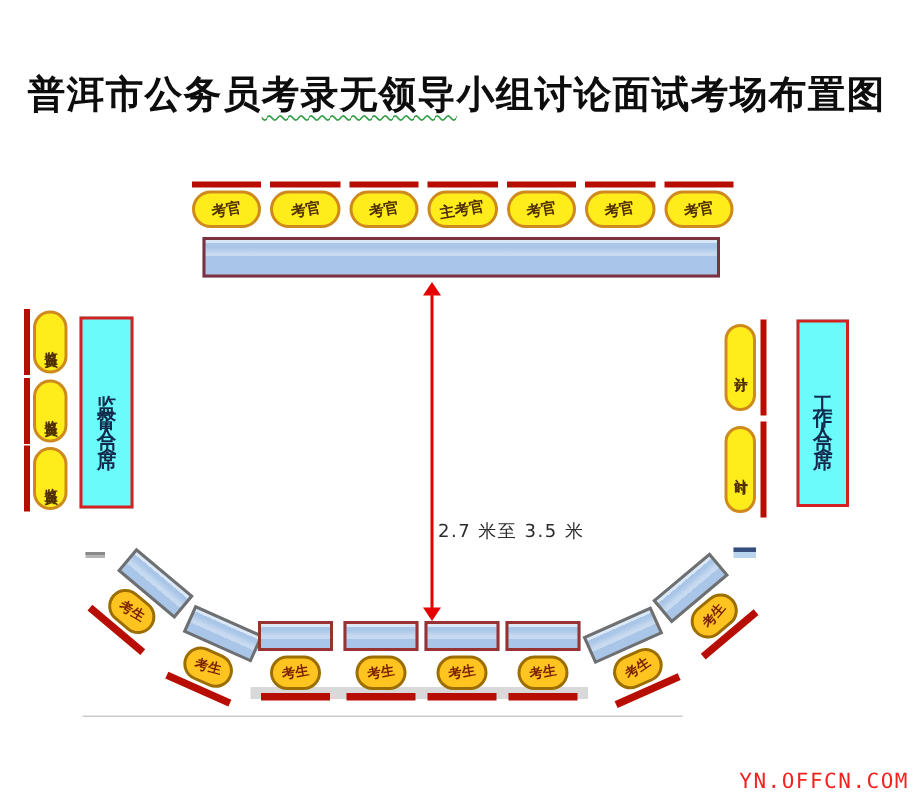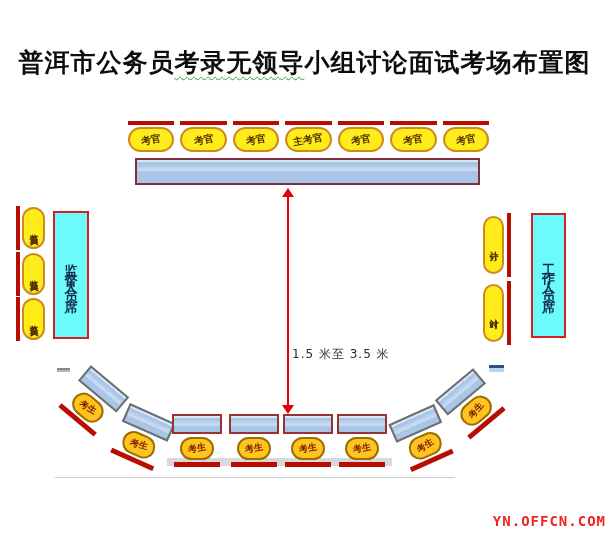--- a/index.html
+++ b/index.html
@@ -76,21 +76,21 @@
   .seat .bar-b{position:absolute;left:2px;top:48px;width:46px;height:5px;background:#b70d02;}
 
   .floor-strip{position:absolute;left:167px;top:458px;width:225px;height:8px;background:#d9d9d9;}
   .floor-line{position:absolute;left:55px;top:477px;width:400px;height:1px;background:#cccccc;}
 
   .stray-l{position:absolute;left:57px;top:368px;width:13px;height:4px;background:#b5b5b5;border-top:2px solid #8a8a8a;box-sizing:border-box;}
   .stray-r{position:absolute;left:489px;top:365px;width:15px;height:7px;background:#b9d4ee;border-top:3px solid #344f7d;box-sizing:border-box;}
 
   
   .watermark{position:absolute;right:3px;top:513px;font-family:"DejaVu Sans Mono",monospace;
-             font-weight:bold;font-size:14px;color:#f32222;letter-spacing:1px;}
+             font-weight:normal;font-size:14px;color:#f32222;letter-spacing:1px;}
 </style>
 </head>
 <body>
 
 <div class="canvas">
 
   <div class="title"><span>普洱市公务员</span><span class="wavy">考录无领导</span><span>小组讨论面试考场布置图</span></div>
 
   <div class="examiner-row">
     <div class="chair-h">
@@ -175,21 +175,21 @@
     <div class="vbar"></div>
   </div>
 
   <div class="panel" style="left:531px;top:213px;width:35px;height:125px;">
     <span class="panel-label">工作人员席</span>
   </div>
 
   <div class="arrow-head-up"></div>
   <div class="arrow-line"></div>
   <div class="arrow-head-down"></div>
-  <div class="arrow-label">1.5 米至 3.5 米</div>
+  <div class="arrow-label">2.7 米至 3.5 米</div>
 
   <div class="floor-strip"></div>
   <div class="floor-line"></div>
   <div class="stray-l"></div>
   <div class="stray-r"></div>
 
   <div class="seat" style="left:68px;top:375px;transform:rotate(40deg);">
     <div class="desk desk-tilt"></div>
     <div class="oval">
         <span class="oval-label">考生</span>

